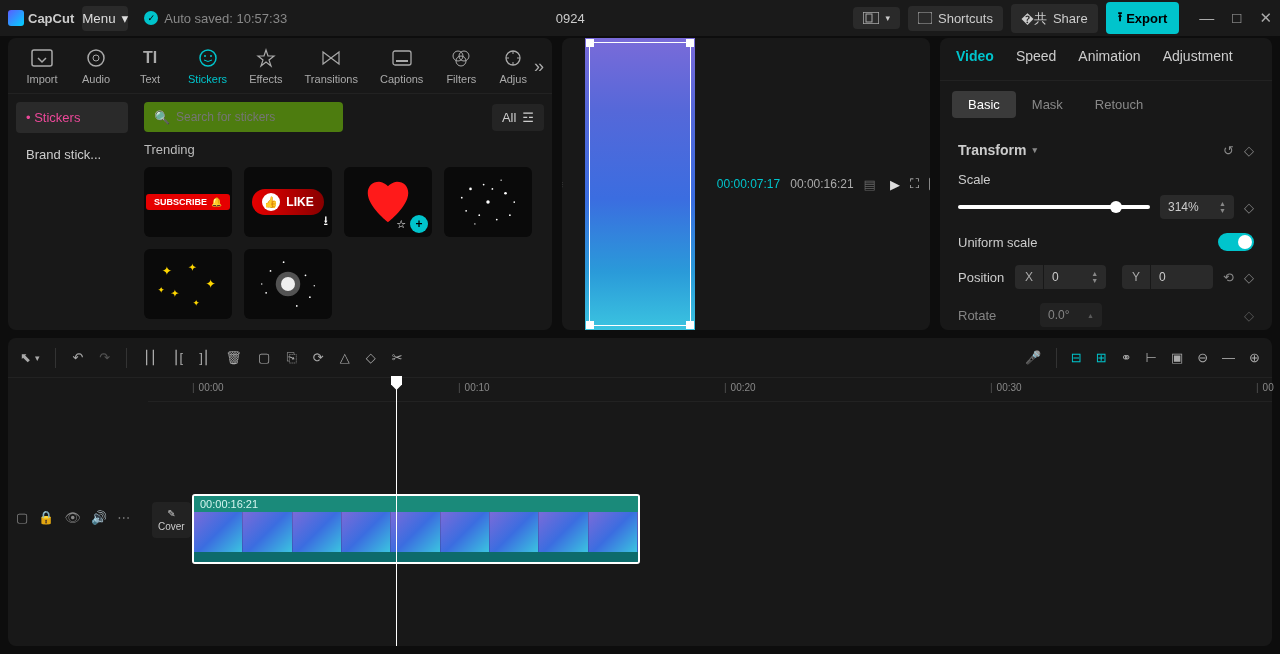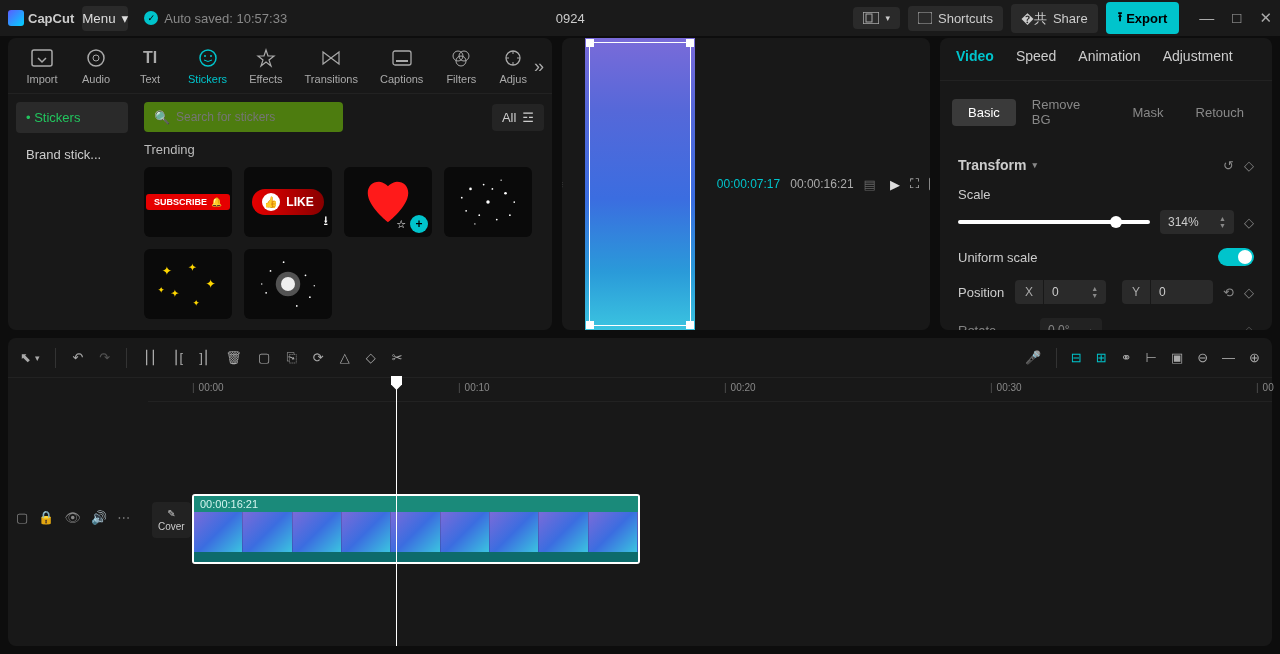--- a/index.html
+++ b/index.html
@@ -31,21 +31,21 @@
 .media-tab { display: flex; flex-direction: column; align-items: center; gap: 4px; padding: 4px 10px; cursor: pointer; color: #aaa; min-width: 52px; }
 .media-tab.active { color: #00c4cc; }
 .media-tab-icon { width: 24px; height: 22px; display: flex; align-items: center; justify-content: center; }
 .media-tab-label { font-size: 11px; }
 .chevron-r { position: absolute; right: 8px; top: 50%; transform: translateY(-50%); color: #aaa; cursor: pointer; }
 
 
 .media-body { flex: 1; display: flex; }
 .media-side { width: 128px; padding: 8px; display: flex; flex-direction: column; gap: 6px; }
 .media-side-item { padding: 8px 10px; border-radius: 4px; cursor: pointer; font-size: 13px; white-space: nowrap; overflow: hidden; text-overflow: ellipsis; }
-.media-side-item.active { background: #2a2a2a; color: #22c55e; }
+.media-side-item.active { background: #2a2a2a; color: #ec4899; }
 .media-content { flex: 1; padding: 8px; }
 .search-row { display: flex; gap: 8px; align-items: center; margin-bottom: 10px; }
 .search-input { flex: 1; background: #4d7c0f; border: none; border-radius: 4px; padding: 8px 12px 8px 32px; color: #ccc; font-size: 12px; }
 .search-wrap { position: relative; flex: 1; }
 .search-icon-s { position: absolute; left: 10px; top: 50%; transform: translateY(-50%); color: #888; }
 .filter-all { background: #242424; border-radius: 4px; padding: 6px 10px; display: flex; align-items: center; gap: 6px; cursor: pointer; }
 .section-label { font-size: 13px; color: #bbb; margin-bottom: 10px; }
 .sticker-grid { display: flex; flex-wrap: wrap; gap: 12px; }
 .sticker { width: 88px; height: 70px; background: #0a0a0a; border-radius: 6px; position: relative; display: flex; align-items: center; justify-content: center; cursor: pointer; overflow: hidden; }
 .subscribe-badge { background: #e60000; color: #fff; padding: 3px 8px; border-radius: 3px; font-size: 9px; font-weight: 700; display: flex; align-items: center; gap: 4px; }
@@ -382,21 +382,20 @@
 
   <div class="panel inspector-panel">
     <div class="insp-tabs">
       <div class="insp-tab active">Video</div>
       <div class="insp-tab">Speed</div>
       <div class="insp-tab">Animation</div>
       <div class="insp-tab">Adjustment</div>
     </div>
     <div class="insp-subtabs">
       <div class="insp-subtab active">Basic</div>
-      <div class="insp-subtab">Remove BG</div>
       <div class="insp-subtab">Mask</div>
       <div class="insp-subtab">Retouch</div>
     </div>
     <div class="insp-body">
       <div class="insp-section">
         <div class="insp-section-head">
           <div class="insp-section-title">
             <span>Transform</span>
             <span style="font-size:9px;color:#888;">▾</span>
           </div>

